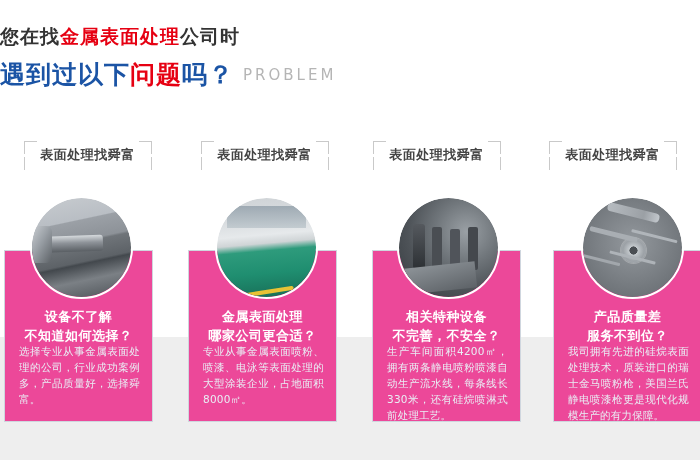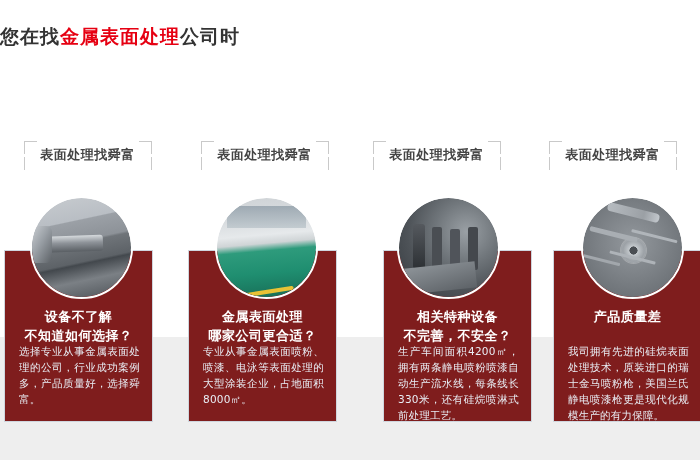--- a/index.html
+++ b/index.html
@@ -131,27 +131,27 @@
     letter-spacing: 0.5px;
     white-space: nowrap;
   }
 
   
   .panel {
     position: absolute;
     top: 250px;
     width: 149px;
     height: 172px;
-    background: #7f1d1d;
+    background: #ec4899;
     border: 1px solid #cfd6de;
     box-sizing: border-box;
   }
   .card-0 .panel { left: 4px; }
   .card-1 .panel { left: 11px; }
-  .card-2 .panel { left: 23px; margin-left: 11px; }
+  .card-2 .panel { left: 23px; }
   .card-3 .panel { left: 28px; }
 
   
   .photo {
     position: absolute;
     top: 196px;
     width: 103px;
     height: 103px;
     border-radius: 50%;
     border: 2px solid #ffffff;
@@ -294,20 +294,23 @@
 </style>
 </head>
 <body>
 
 <div class="gray-band"></div>
 
 <div class="header">
   <div class="header-line1">
     <span>您在找</span><span class="hl">金属表面处理</span><span>公司时</span>
   </div>
+  <div class="header-line2">
+    <span>遇到过以下</span><span class="hl">问题</span><span>吗？</span><span class="en">PROBLEM</span>
+  </div>
 </div>
 
 <div class="cards">
 
   <div class="card card-0">
     <div class="bracket">
       <span class="corner c-tl"></span>
       <span class="corner c-tr"></span>
       <span class="corner c-bl"></span>
       <span class="corner c-br"></span>
@@ -369,20 +372,21 @@
     <div class="bracket">
       <span class="corner c-tl"></span>
       <span class="corner c-tr"></span>
       <span class="corner c-bl"></span>
       <span class="corner c-br"></span>
       <div class="bracket-text">表面处理找舜富</div>
     </div>
     <div class="panel">
       <div class="panel-title">
         <div>产品质量差</div>
+        <div>服务不到位？</div>
       </div>
       <div class="panel-body">我司拥有先进的硅烷表面处理技术，原装进口的瑞士金马喷粉枪，美国兰氏静电喷漆枪更是现代化规模生产的有力保障。</div>
     </div>
     <div class="photo">
       <div class="photo-inner ph-bolts"></div>
     </div>
   </div>
 
 </div>
 

